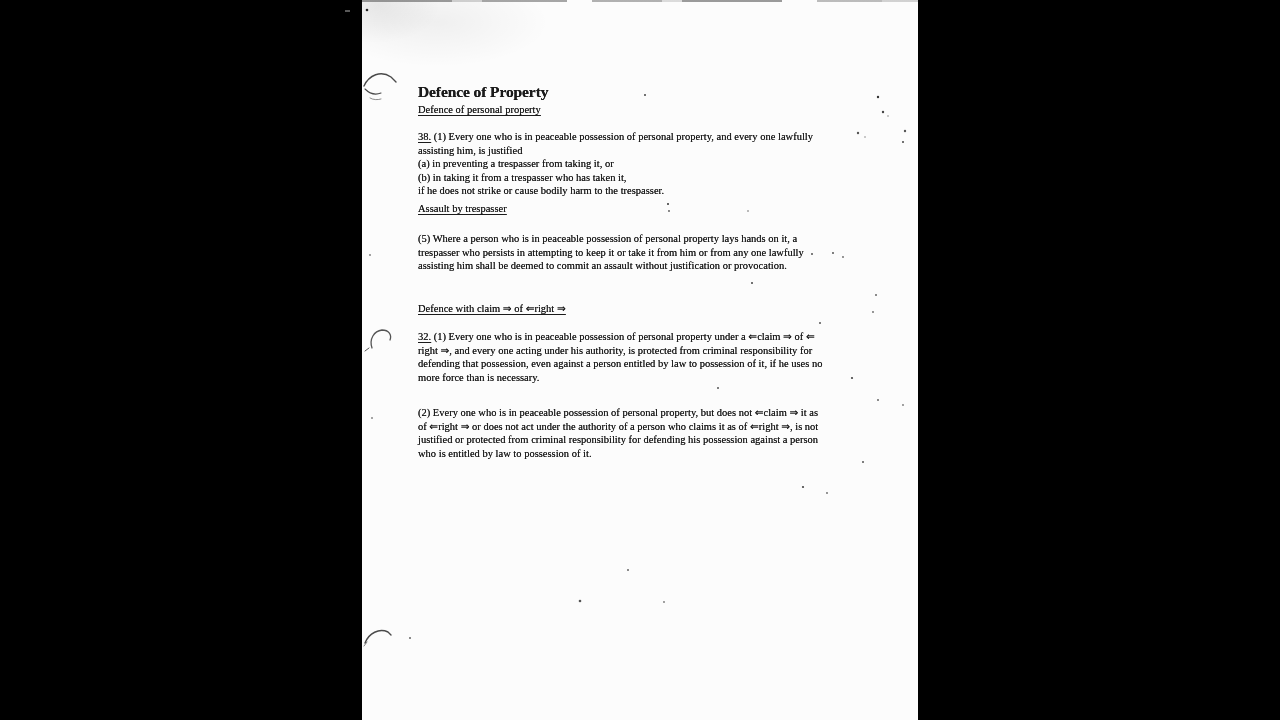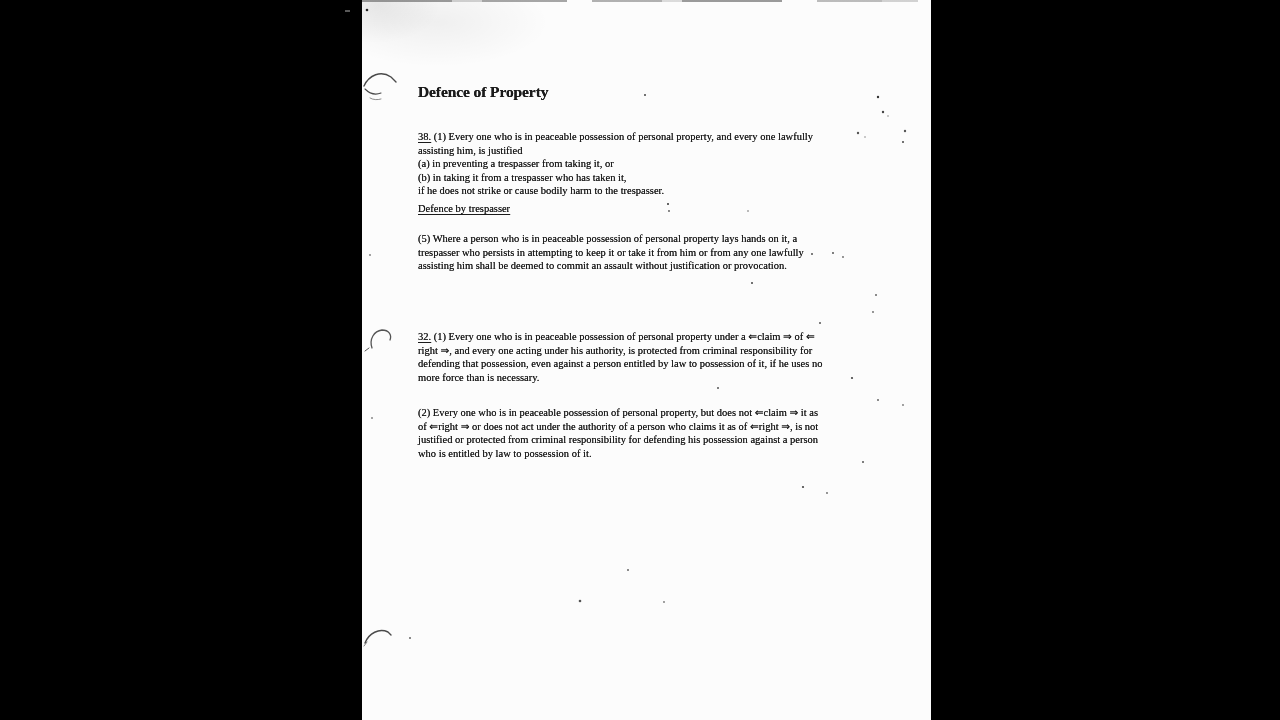--- a/index.html
+++ b/index.html
@@ -10,21 +10,20 @@
   .bar{position:absolute;top:0;height:720px;background:#000;}
   .bar-left{left:0;width:362px;}
   .bar-right{left:918px;width:362px;}
   .bar-speck{position:absolute;left:345px;top:10px;width:5px;height:2px;background:#6f6f6f;opacity:.8;}
   .page{
     position:absolute;left:362px;top:0;width:556px;height:720px;
     background:
       radial-gradient(90px 55px at 15px 5px, rgba(0,0,0,0.07), rgba(0,0,0,0) 70%),
       radial-gradient(150px 60px at 75px 22px, rgba(0,0,0,0.05), rgba(0,0,0,0) 75%),
       #fcfcfc;
-    padding-left: 13px;
   }
   .page-top-edge{
     position:absolute;left:0;top:0;width:556px;height:2px;opacity:.65;
     background:linear-gradient(90deg,
       #666 0 90px, rgba(0,0,0,.25) 90px 120px, #777 120px 205px,
       rgba(0,0,0,0) 205px 230px, #888 230px 300px, rgba(0,0,0,.2) 300px 320px,
       #666 320px 420px, rgba(0,0,0,0) 420px 455px, #999 455px 520px, #bbb 520px 556px);
   }
   .block{
     position:absolute;left:56px;width:502px;
@@ -47,34 +46,36 @@
 <div class="screen">
   <div class="bar bar-left"></div>
   <div class="bar bar-right"></div>
   <div class="bar-speck"></div>
 
   <div class="page">
     <div class="page-top-edge"></div>
 
     <h1 class="block doc-title">Defence of Property</h1>
 
+    <div class="block subheading" id="b0">Defence of personal property</div>
 
     <div class="block paragraph" id="b1"><span class="lead">38.</span><span> (1) Every one who is in peaceable possession of personal property, and every one lawfully
 assisting him, is justified
 (a) in preventing a trespasser from taking it, or
 (b) in taking it from a trespasser who has taken it,
 if he does not strike or cause bodily harm to the trespasser.</span></div>
 
-    <div class="block subheading" id="b2">Defence by trespasser</div>
+    <div class="block subheading" id="b2">Assault by trespasser</div>
 
     <div class="block paragraph" id="b3"><span>(5) Where a person who is in peaceable possession of personal property lays hands on it, a
 trespasser who persists in attempting to keep it or take it from him or from any one lawfully
 assisting him shall be deemed to commit an assault without justification or provocation.</span></div>
 
 
+    <div class="block subheading" id="b5">Defence with claim ⇒ of ⇐right ⇒</div>
 
     <div class="block paragraph" id="b6"><span class="lead">32.</span><span> (1) Every one who is in peaceable possession of personal property under a ⇐claim ⇒ of ⇐
 right ⇒, and every one acting under his authority, is protected from criminal responsibility for
 defending that possession, even against a person entitled by law to possession of it, if he uses no
 more force than is necessary.</span></div>
 
 
     <div class="block paragraph" id="b8"><span>(2) Every one who is in peaceable possession of personal property, but does not ⇐claim ⇒ it as
 of ⇐right ⇒ or does not act under the authority of a person who claims it as of ⇐right ⇒, is not
 justified or protected from criminal responsibility for defending his possession against a person

